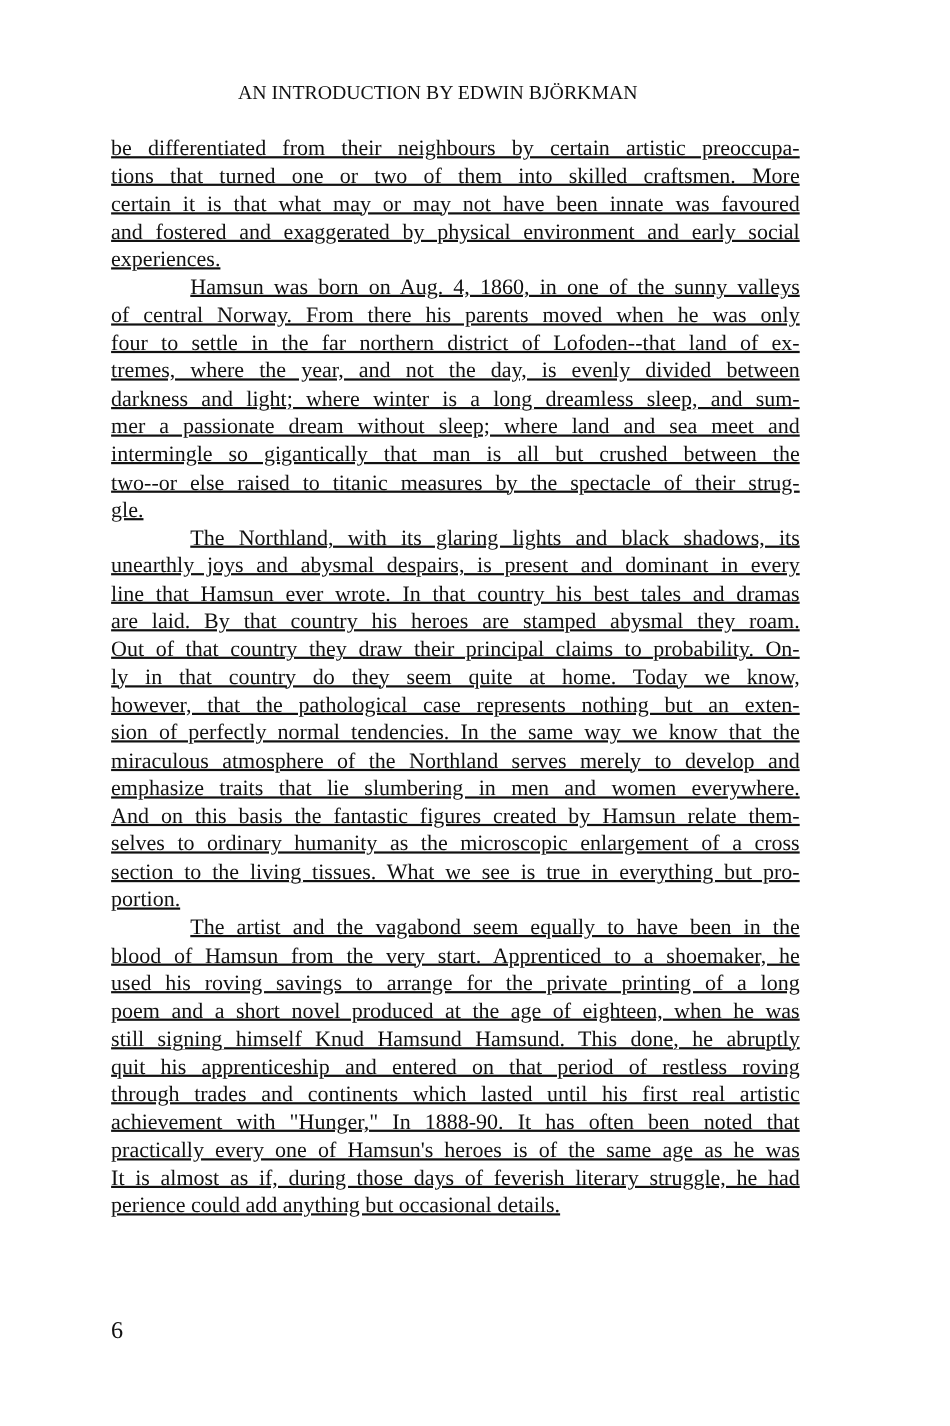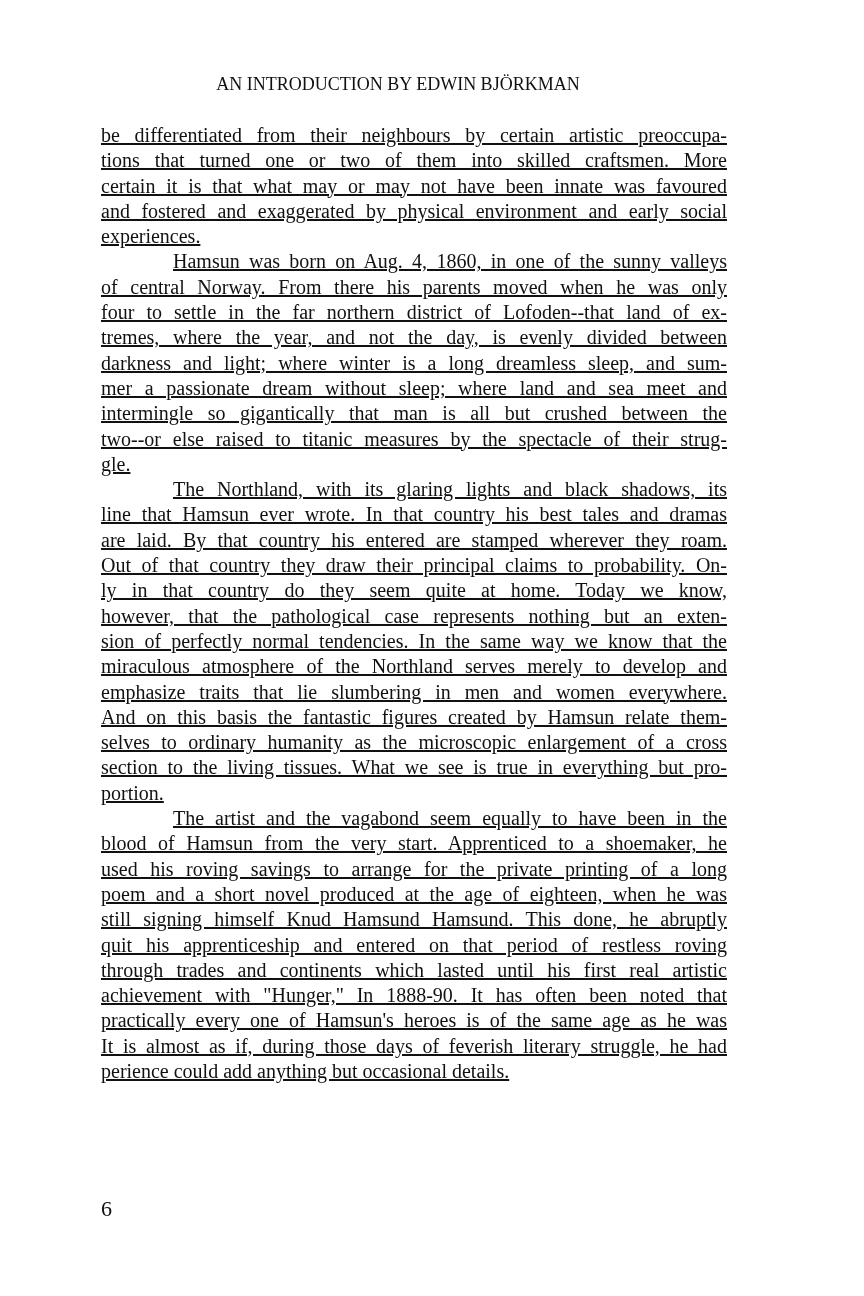--- a/index.html
+++ b/index.html
@@ -77,22 +77,23 @@
     <span class="line">tremes, where the year, and not the day, is evenly divided between</span>
     <span class="line">darkness and light; where winter is a long dreamless sleep, and sum-</span>
     <span class="line">mer a passionate dream without sleep; where land and sea meet and</span>
     <span class="line">intermingle so gigantically that man is all but crushed between the</span>
     <span class="line">two--or else raised to titanic measures by the spectacle of their strug-</span>
     <span class="line last">gle.</span>
   </div>
 
   <div class="paragraph">
     <span class="line indent">The Northland, with its glaring lights and black shadows, its</span>
+    <span class="line">unearthly joys and abysmal despairs, is present and dominant in every</span>
     <span class="line">line that Hamsun ever wrote. In that country his best tales and dramas</span>
-    <span class="line">are laid. By that country his entered are stamped wherever they roam.</span>
+    <span class="line">are laid. By that country his heroes are stamped abysmal they roam.</span>
     <span class="line">Out of that country they draw their principal claims to probability. On-</span>
     <span class="line">ly in that country do they seem quite at home. Today we know,</span>
     <span class="line">however, that the pathological case represents nothing but an exten-</span>
     <span class="line">sion of perfectly normal tendencies. In the same way we know that the</span>
     <span class="line">miraculous atmosphere of the Northland serves merely to develop and</span>
     <span class="line">emphasize traits that lie slumbering in men and women everywhere.</span>
     <span class="line">And on this basis the fantastic figures created by Hamsun relate them-</span>
     <span class="line">selves to ordinary humanity as the microscopic enlargement of a cross</span>
     <span class="line">section to the living tissues. What we see is true in everything but pro-</span>
     <span class="line last">portion.</span>

